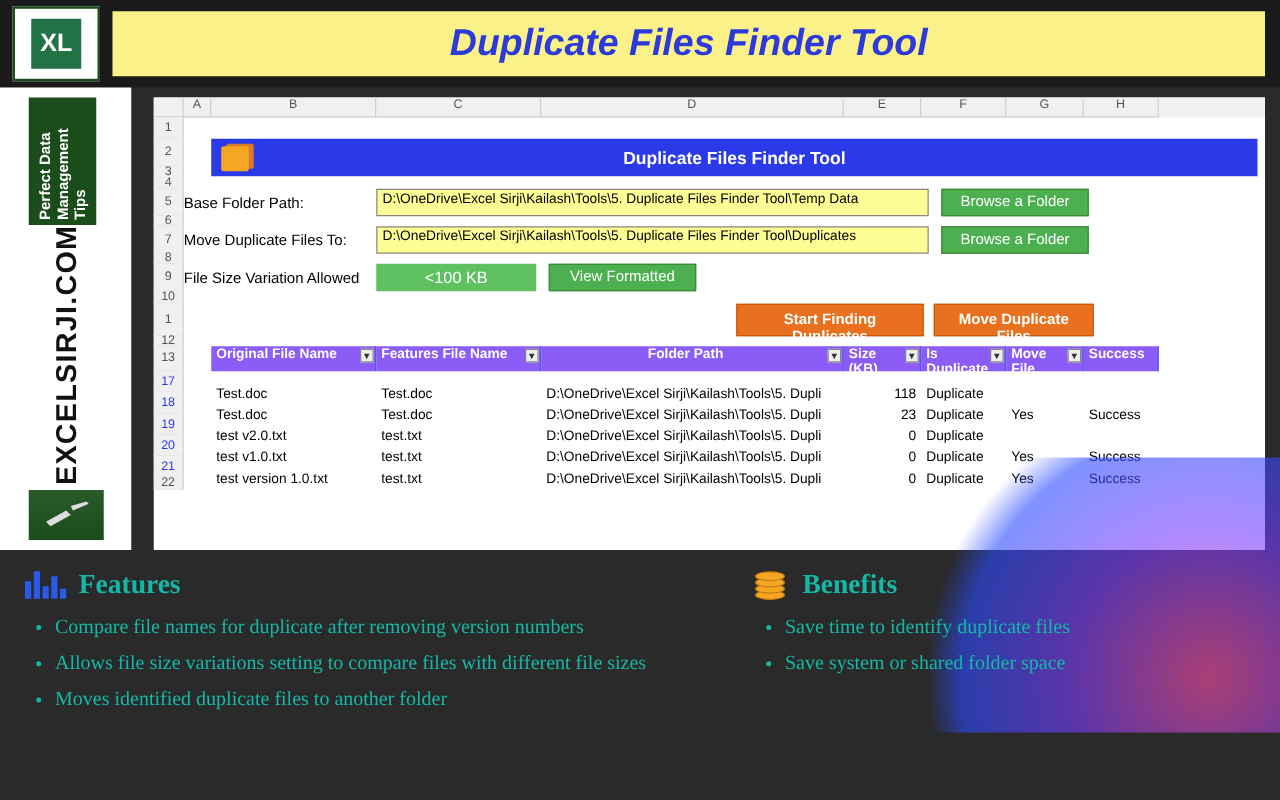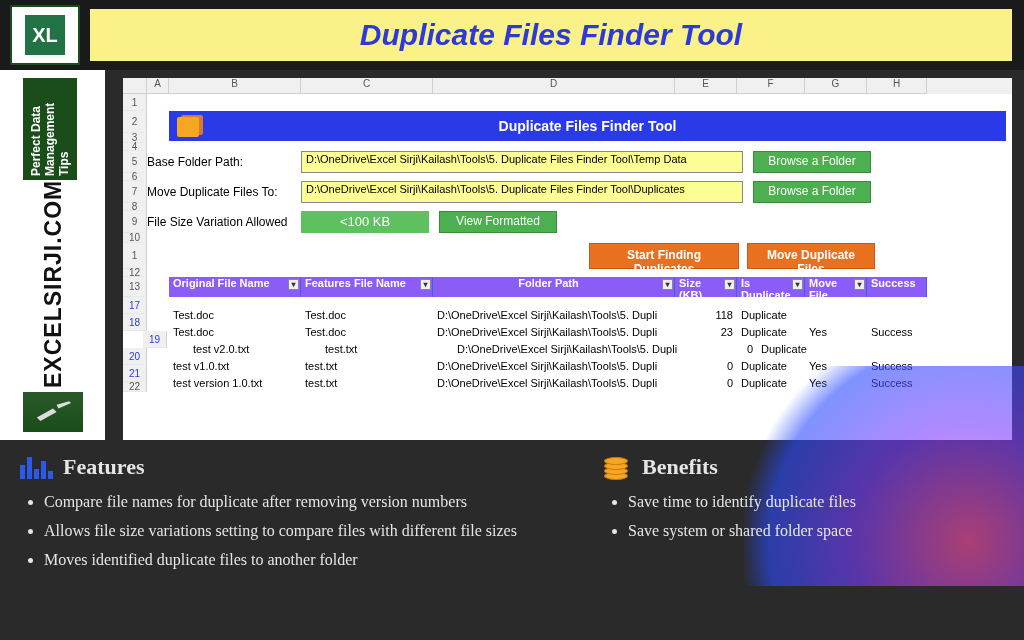--- a/index.html
+++ b/index.html
@@ -35,21 +35,21 @@
 .label-cell { text-align: right; padding-right: 6px; }
 .yellow-input { background: #fdfd96; border: 1px solid #888; padding: 1px 4px; font-size: 11px; }
 .green-btn { background: #4caf50; color: #fff; text-align: center; font-size: 12px; padding: 2px 0; border: 1px solid #3a8a3a; }
 .green-pill { background: #5fc060; color: #fff; text-align: center; font-size: 13px; padding: 3px 0; }
 .orange-btn { background: #e8701f; color: #fff; text-align: center; font-size: 12px; font-weight: bold; padding: 4px 8px; border: 1px solid #c85a0f; }
 
 .table-header { background: #8b5cf6; color: #fff; font-size: 11px; font-weight: bold; position: relative; padding: 0 14px 2px 4px; border-right: 1px solid #4a5af0; }
 .table-header .dd { position: absolute; right: 1px; top: 2px; width: 11px; height: 11px; background: #eee; border: 1px solid #888; font-size: 8px; color: #333; display: flex; align-items: center; justify-content: center; }
 .data-cell { padding: 12px 4px; font-size: 11px; }
 
-.bottom-section { display: flex; padding: 14px 20px 10px 20px; color: #e5e5e5; position: relative; gap: 24px; }
+.bottom-section { display: flex; padding: 14px 20px 10px 20px; color: #14b8a6; position: relative; gap: 24px; }
 .bottom-section::before { content: ""; position: absolute; right: 0; bottom: 0; width: 280px; height: 220px; background: radial-gradient(circle at 80% 80%, #ff4da6 0%, #7a3cff 40%, #2a4aff 70%, transparent 80%); opacity: 0.6; z-index: 0; }
 .feat-col { flex: 1.4; z-index: 1; }
 .ben-col { flex: 1; z-index: 1; }
 .sect-head { display: flex; align-items: center; gap: 10px; margin-bottom: 10px; }
 .sect-head h2 { font-size: 22px; font-weight: bold; font-family: Georgia, serif; }
 .bars-icon { display: flex; align-items: flex-end; gap: 2px; height: 24px; }
 .bars-icon span { width: 5px; background: #2b5ae8; }
 .coins-icon { width: 28px; height: 26px; position: relative; }
 .coins-icon span { position: absolute; width: 24px; height: 8px; background: #f5a623; border-radius: 50%; border: 1px solid #c87a10; }
 .bullets { list-style: disc; padding-left: 24px; font-size: 16px; line-height: 1.55; font-family: Georgia, serif; }
@@ -183,21 +183,21 @@
           <div class="row-num" style="color:#2b3ae8">18</div>
           <div style="width:22px"></div>
           <div class="data-cell" style="width:132px">Test.doc</div>
           <div class="data-cell" style="width:132px">Test.doc</div>
           <div class="data-cell" style="width:242px">D:\OneDrive\Excel Sirji\Kailash\Tools\5. Dupli</div>
           <div class="data-cell" style="width:62px;text-align:right">23</div>
           <div class="data-cell" style="width:68px">Duplicate</div>
           <div class="data-cell" style="width:62px">Yes</div>
           <div class="data-cell" style="width:60px">Success</div>
         </div>
-        <div class="sheet-row" style="height: 17px; margin-left: 20px;">
+        <div class="sheet-row" style="height: 17px;">
           <div class="row-num" style="color:#2b3ae8">19</div>
           <div style="width:22px"></div>
           <div class="data-cell" style="width:132px">test v2.0.txt</div>
           <div class="data-cell" style="width:132px">test.txt</div>
           <div class="data-cell" style="width:242px">D:\OneDrive\Excel Sirji\Kailash\Tools\5. Dupli</div>
           <div class="data-cell" style="width:62px;text-align:right">0</div>
           <div class="data-cell" style="width:68px">Duplicate</div>
           <div class="data-cell" style="width:62px"></div>
           <div class="data-cell" style="width:60px"></div>
         </div>

